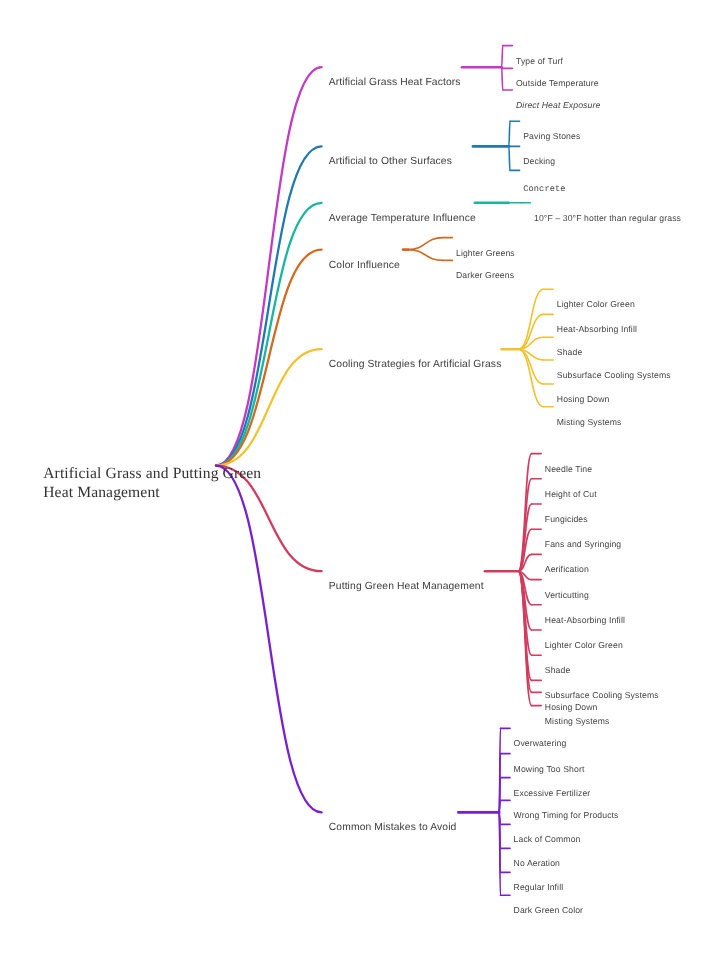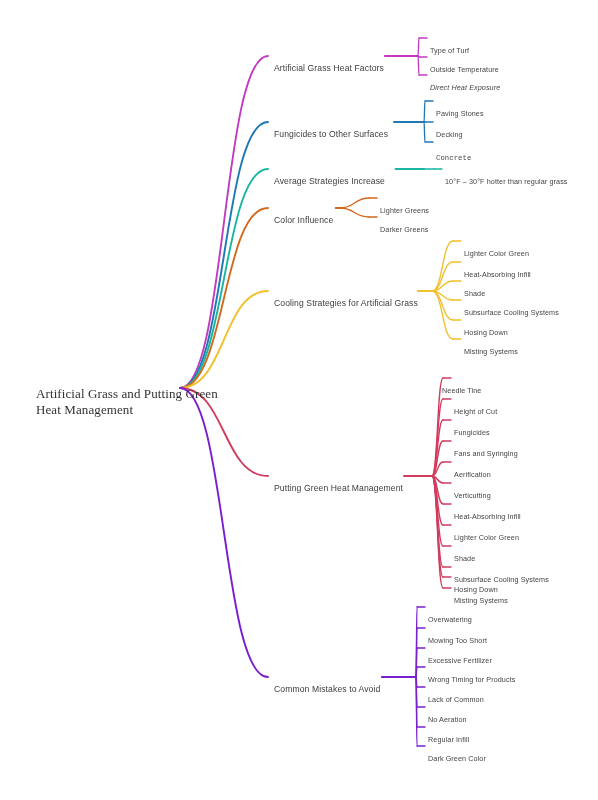--- a/index.html
+++ b/index.html
@@ -104,38 +104,38 @@
       <path d="M417,746 L425,746" stroke="#7a1fd0" stroke-width="1.35"></path>
     </g>
 </svg>
 
 <div id="labels">
     <div class="node-label root-label" style="left: 36px; top: 374px;">Artificial Grass and Putting Green Heat Management</div>
     <div class="node-label branch-label" style="left: 274px; top: 50.6328px;">Artificial Grass Heat Factors</div>
     <div class="node-label leaf-label" style="left: 430px; top: 33.5px;">Type of Turf</div>
     <div class="node-label leaf-label" style="left: 430px; top: 52.5px;">Outside Temperature</div>
     <div class="node-label leaf-label" style="left: 430px; top: 70.5px; font-style: italic;">Direct Heat Exposure</div>
-    <div class="node-label branch-label" style="left: 274px; top: 116.633px;">Fungicides to Other Surfaces</div>
+    <div class="node-label branch-label" style="left: 274px; top: 116.633px;">Artificial to Other Surfaces</div>
     <div class="node-label leaf-label" style="left: 436px; top: 96.5px;">Paving Stones</div>
     <div class="node-label leaf-label" style="left: 436px; top: 117.5px;">Decking</div>
     <div class="node-label leaf-label" style="left: 436px; top: 142px; font-family: Liberation Mono, monospace;">Concrete</div>
-    <div class="node-label branch-label" style="left: 274px; top: 163.633px;">Average Strategies Increase</div>
+    <div class="node-label branch-label" style="left: 274px; top: 163.633px;">Average Temperature Influence</div>
     <div class="node-label leaf-label" style="left: 445px; top: 164.5px;">10°F – 30°F hotter than regular grass</div>
     <div class="node-label branch-label" style="left: 274px; top: 202.633px;">Color Influence</div>
     <div class="node-label leaf-label" style="left: 380px; top: 193.5px;">Lighter Greens</div>
     <div class="node-label leaf-label" style="left: 380px; top: 212.5px;">Darker Greens</div>
     <div class="node-label branch-label" style="left: 274px; top: 285.633px;">Cooling Strategies for Artificial Grass</div>
     <div class="node-label leaf-label" style="left: 464px; top: 236.5px;">Lighter Color Green</div>
     <div class="node-label leaf-label" style="left: 464px; top: 257.5px;">Heat-Absorbing Infill</div>
     <div class="node-label leaf-label" style="left: 464px; top: 276.5px;">Shade</div>
     <div class="node-label leaf-label" style="left: 464px; top: 295.5px;">Subsurface Cooling Systems</div>
     <div class="node-label leaf-label" style="left: 464px; top: 315.5px;">Hosing Down</div>
     <div class="node-label leaf-label" style="left: 464px; top: 334.5px;">Misting Systems</div>
     <div class="node-label branch-label" style="left: 274px; top: 470.633px;">Putting Green Heat Management</div>
-    <div class="node-label leaf-label" style="left: 442px; top: 373.5px;">Needle Tine</div>
+    <div class="node-label leaf-label" style="left: 454px; top: 373.5px;">Needle Tine</div>
     <div class="node-label leaf-label" style="left: 454px; top: 394.5px;">Height of Cut</div>
     <div class="node-label leaf-label" style="left: 454px; top: 415.5px;">Fungicides</div>
     <div class="node-label leaf-label" style="left: 454px; top: 436.5px;">Fans and Syringing</div>
     <div class="node-label leaf-label" style="left: 454px; top: 457.5px;">Aerification</div>
     <div class="node-label leaf-label" style="left: 454px; top: 478.5px;">Verticutting</div>
     <div class="node-label leaf-label" style="left: 454px; top: 499.5px;">Heat-Absorbing Infill</div>
     <div class="node-label leaf-label" style="left: 454px; top: 520.5px;">Lighter Color Green</div>
     <div class="node-label leaf-label" style="left: 454px; top: 541.5px;">Shade</div>
     <div class="node-label leaf-label" style="left: 454px; top: 562.5px;">Subsurface Cooling Systems</div>
     <div class="node-label leaf-label" style="left: 454px; top: 572.5px;">Hosing Down</div>

